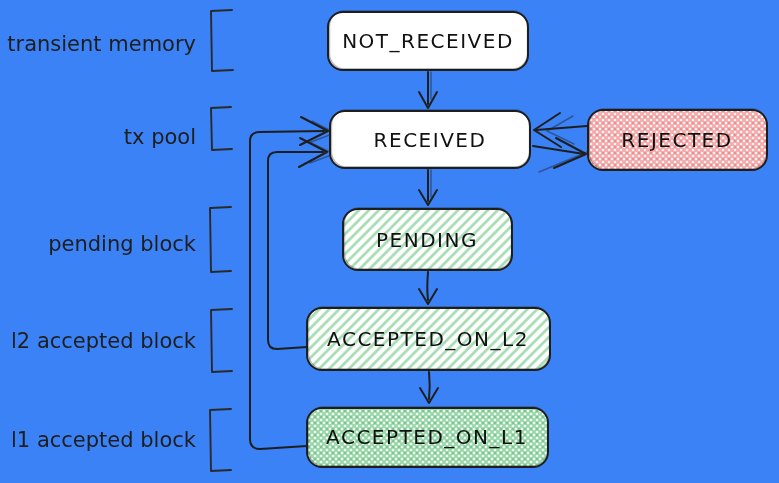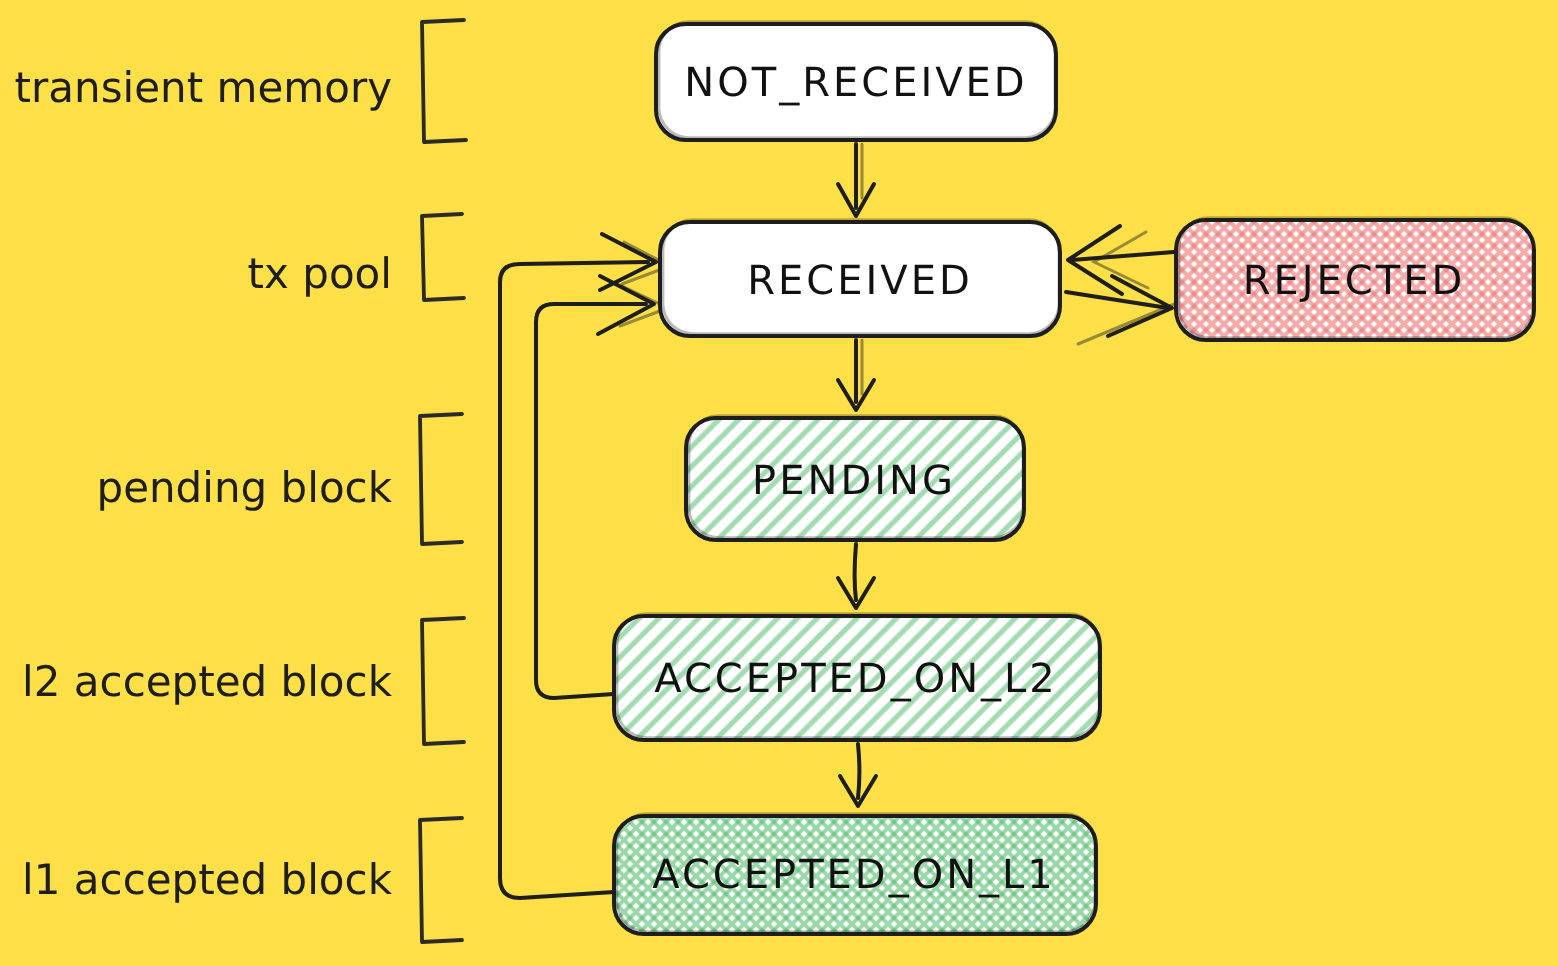--- a/index.html
+++ b/index.html
@@ -1,19 +1,19 @@
 <!DOCTYPE html>
 <html><head>
 <meta charset="utf-8">
 <style>
   html, body { margin: 0; padding: 0; background: #ffffff; }
   .canvas {
     position: relative;
     width: 779px; height: 483px;
-    background: #fde047;
+    background: #3b82f6;
     font-family: "DejaVu Sans", sans-serif;
   }
   svg { display: block; }
   .box {
     fill: #ffffff;
     stroke: #1e1e1e;
     stroke-width: 2;
   }
   .box-ghost {
     fill: none;

